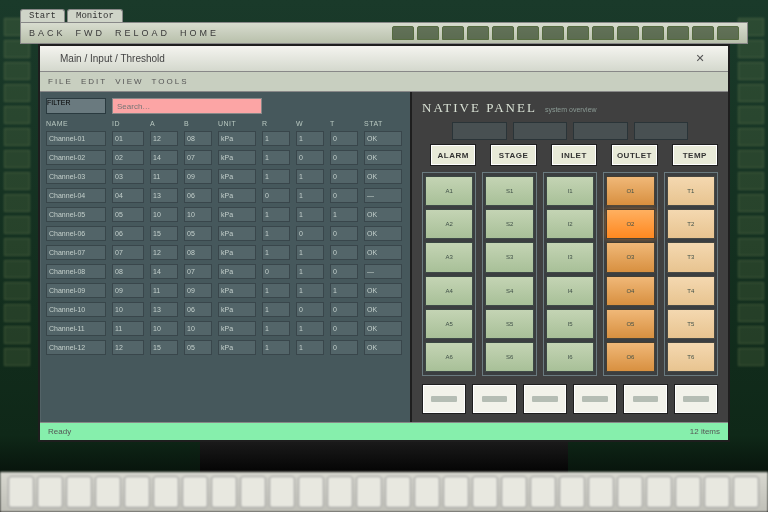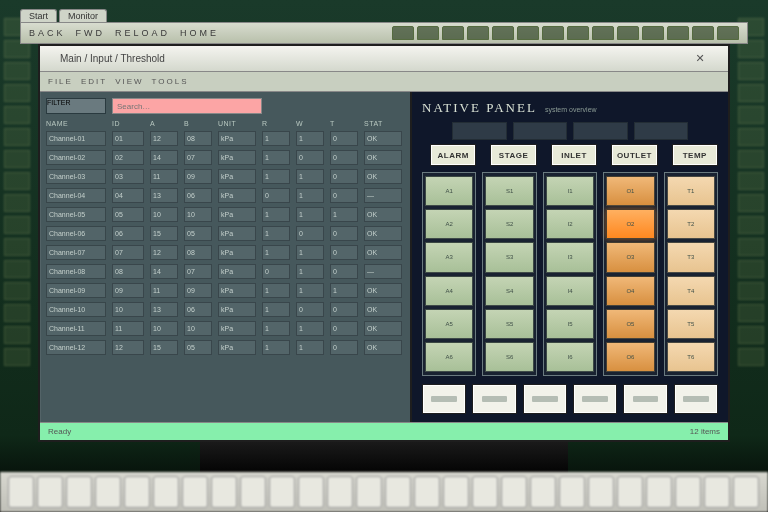--- a/index.html
+++ b/index.html
@@ -17,21 +17,21 @@
   .ambient-left { left: 0; width: 34px; }
   .ambient-right { right: 0; width: 34px; }
   .amb-cell {
     height: 18px; background: rgba(180,200,120,0.2);
     border: 1px solid rgba(200,210,140,0.3); font-size: 6px; color: #b8c878;
   }
 
   
   .tabbar {
     position: absolute; left: 20px; top: 4px; height: 18px;
-    display: flex; gap: 2px; align-items: flex-end;
+    display: flex; gap: 2px; align-items: flex-end; font-family: Liberation Mono, monospace;
   }
   .tab {
     background: #cfd4c8; border: 1px solid #888; border-bottom: none;
     padding: 1px 8px; font-size: 9px; color: #333;
     border-radius: 3px 3px 0 0;
   }
 
   
   .browser-strip {
     position: absolute; left: 20px; right: 20px; top: 22px; height: 22px;
@@ -113,21 +113,21 @@
 
   .statusbar {
     height: 18px; background: #86efac; border-top: 1px solid #888;
     display: flex; align-items: center; padding: 0 8px; gap: 12px;
     font-size: 8px; color: #555;
   }
   .statusbar .fill { flex: 1; }
 
   
   .right-pane {
-    width: 318px; background: #0f172a; border-left: 2px solid #1e1e1e;
+    width: 318px; background: #404040; border-left: 2px solid #1e1e1e;
     display: flex; flex-direction: column; padding: 8px 10px;
   }
   .panel-title-row { display: flex; align-items: baseline; gap: 8px; margin-bottom: 6px; }
   .panel-title {
     font-family: Georgia, serif; font-size: 13px; letter-spacing: 2px;
     color: #d8e0d4;
   }
   .panel-sub { font-size: 7px; color: #8a9a94; filter: blur(0.4px); }
   .metric-tiles {
     display: flex; gap: 6px; height: 18px; padding: 0 30px; margin-bottom: 4px;

